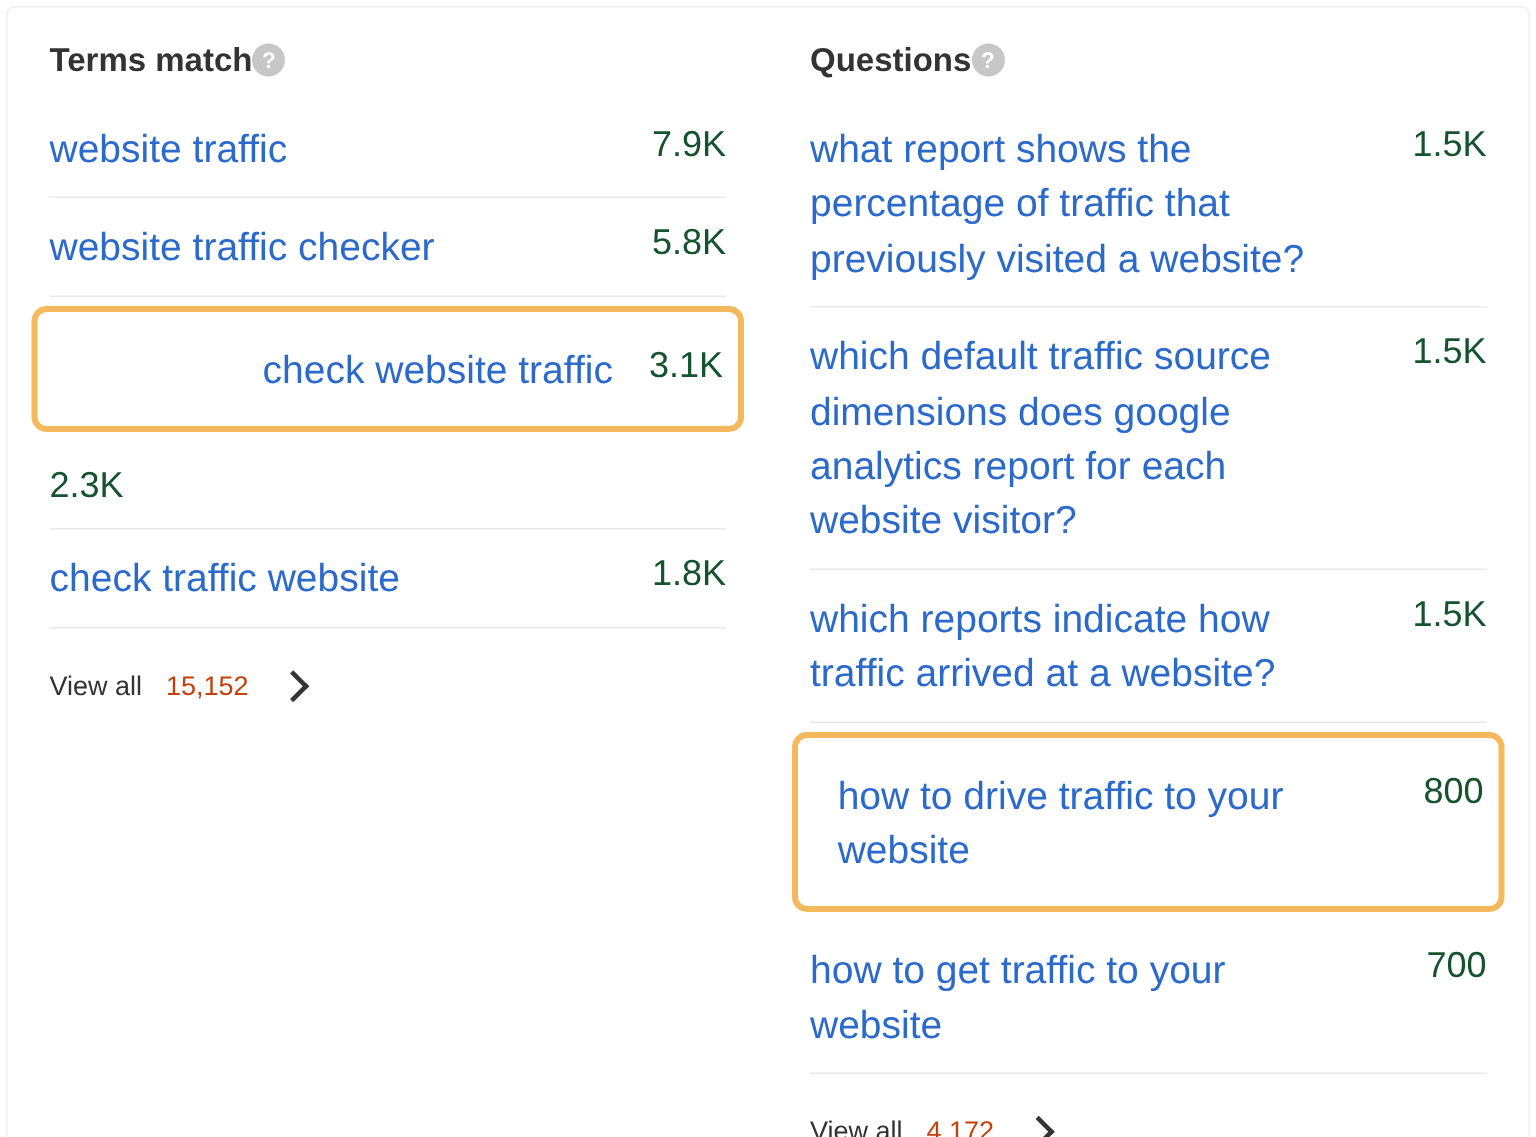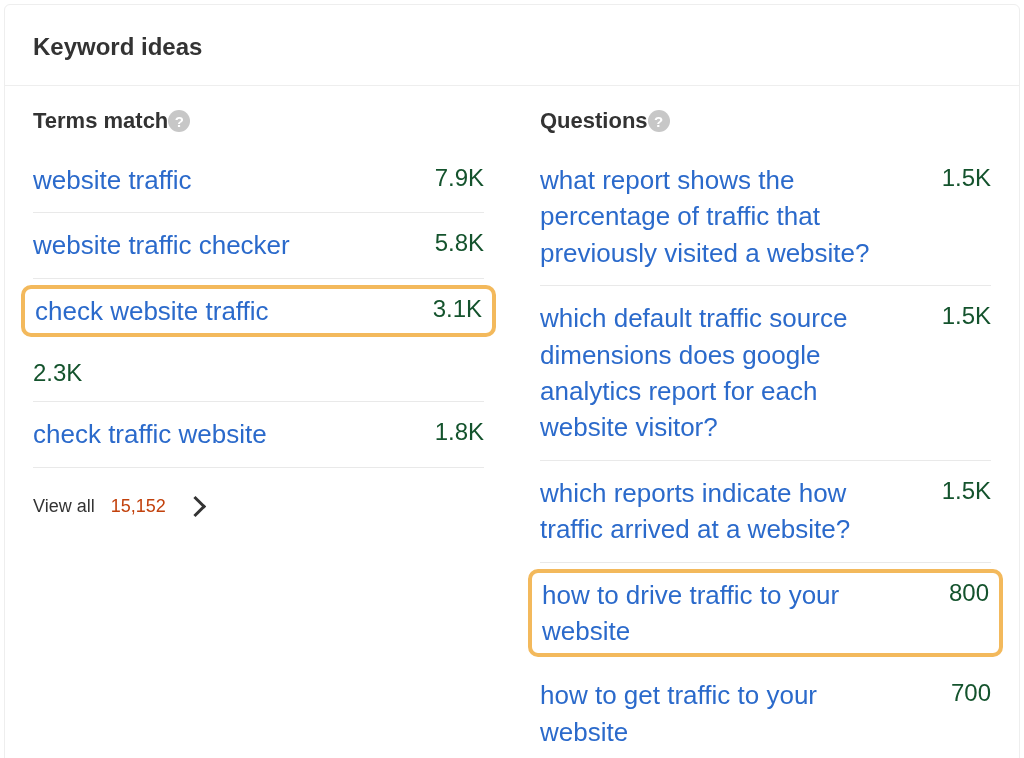--- a/index.html
+++ b/index.html
@@ -89,23 +89,24 @@
   }
   .kw-vol {
     color: #14532d;
     font-size: 24px;
     white-space: nowrap;
     padding-top: 2px;
   }
   .highlight {
     border: 4px solid #f3b95c;
     border-radius: 10px;
-    padding: 4px 10px;
+    padding: 20px 10px;
     margin: 6px -12px;
     border-bottom: 4px solid #f3b95c;
+    justify-content: flex-end;
   }
   .view-all {
     display: flex;
     align-items: center;
     gap: 10px;
     margin-top: 28px;
     font-size: 18px;
     color: #333;
     cursor: pointer;
   }
@@ -120,23 +121,20 @@
     border-top: 3px solid #333;
     border-right: 3px solid #333;
     transform: rotate(45deg);
     margin-left: 12px;
   }
 </style>
 </head>
 <body>
 
 <div class="card">
-  <div class="card-header">
-    <span class="card-title">Keyword ideas</span>
-  </div>
 
   <div class="columns">
 
     <div class="col">
       <div class="col-header">
         <span class="col-title">Terms match</span>
         <span class="help-icon"></span>
       </div>
       <ul class="kw-list">
           <li class="kw-row">

